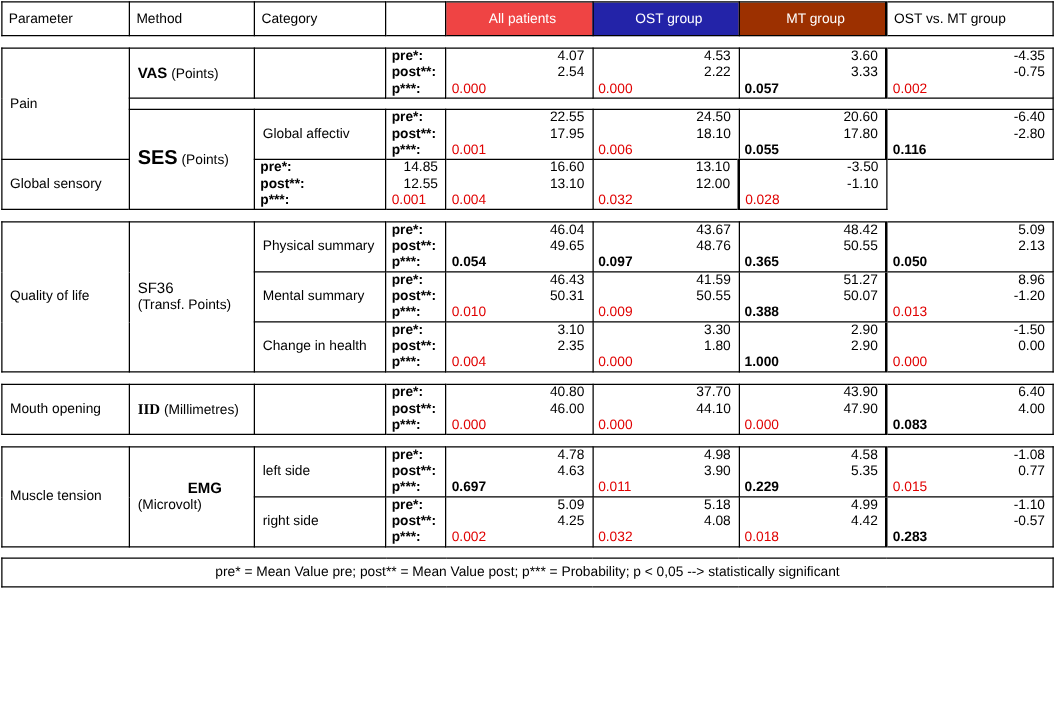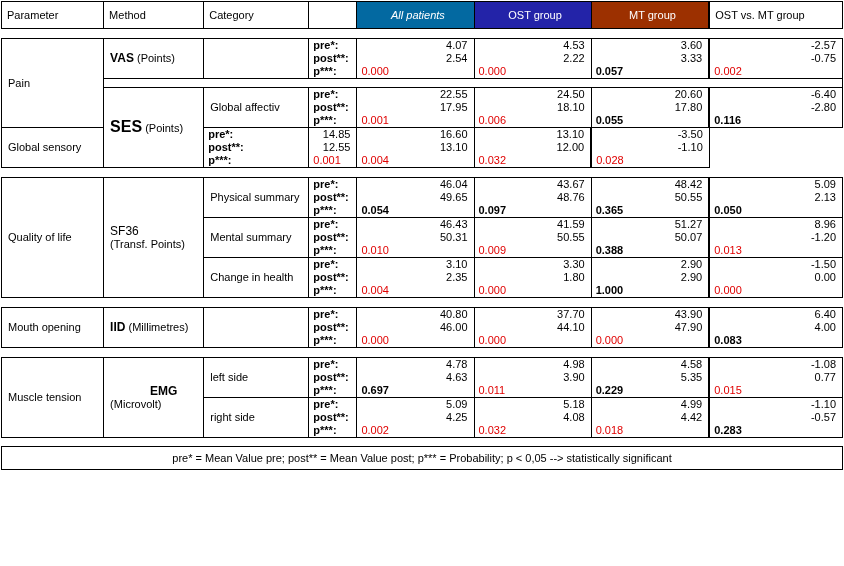--- a/index.html
+++ b/index.html
@@ -35,21 +35,21 @@
   }
   
   .hdr {
     height: 26px;
     font-weight: bold;
     font-size: 11.5px;
     padding-left: 5px !important;
     vertical-align: middle !important;
   }
   .hdr-plain { background: #ffffff; color: #000; text-align: left; }
-  .hdr-all   { background: #0369a1; color: #ffffff; text-align: center; font-style: italic; }
+  .hdr-all   { background: #ef4444; color: #ffffff; text-align: center; }
   .hdr-ost   { background: #2323a8; color: #ffffff; text-align: center; }
   .hdr-mt    { background: #9c3000; color: #ffffff; text-align: center; }
   .hdr-cmp   { background: #ffffff; color: #000000; text-align: left; padding-left: 5px !important; }
   .hdr-blank { background: #ffffff; }
 
   
   .spacer td {
     height: 9px;
     border-left: 1px solid #000;
     border-right: 1px solid #000;
@@ -176,21 +176,21 @@
         <div class="num">
               <div>3.60</div>
             </div>
         <div class="num">
               <div>3.33</div>
             </div>
         <div class="pval nonsig">0.057</div>
       </td>
       <td class="thickleft">
         <div class="num">
-              <div>-2.57</div>
+              <div>-4.35</div>
             </div>
         <div class="num">
               <div>-0.75</div>
             </div>
         <div class="pval sig">0.002</div>
       </td>
     </tr>
 
     <tr class="spacer">
       <td colspan="7" style="height:8px;border-left:1px solid #000;border-right:1px solid #000;"></td>
@@ -434,21 +434,21 @@
       </td>
     </tr>
 
     <tr class="spacer">
       <td colspan="8" style="border:none;height:9px;"></td>
     </tr>
 
     <tr>
       <td class="param">Mouth opening</td>
       <td class="method">
-        <span style="font-weight:bold;font-size:12px;">IID</span>
+        <span style="font-weight:bold;font-size:12px;font-family:Liberation Serif, serif;">IID</span>
         <span>(Millimetres)</span>
       </td>
       <td class="category"></td>
       <td class="labels">
         <div><b>pre*:</b></div>
         <div><b>post**:</b></div>
         <div><b>p***:</b></div>
       </td>
       <td>
         <div class="num">

